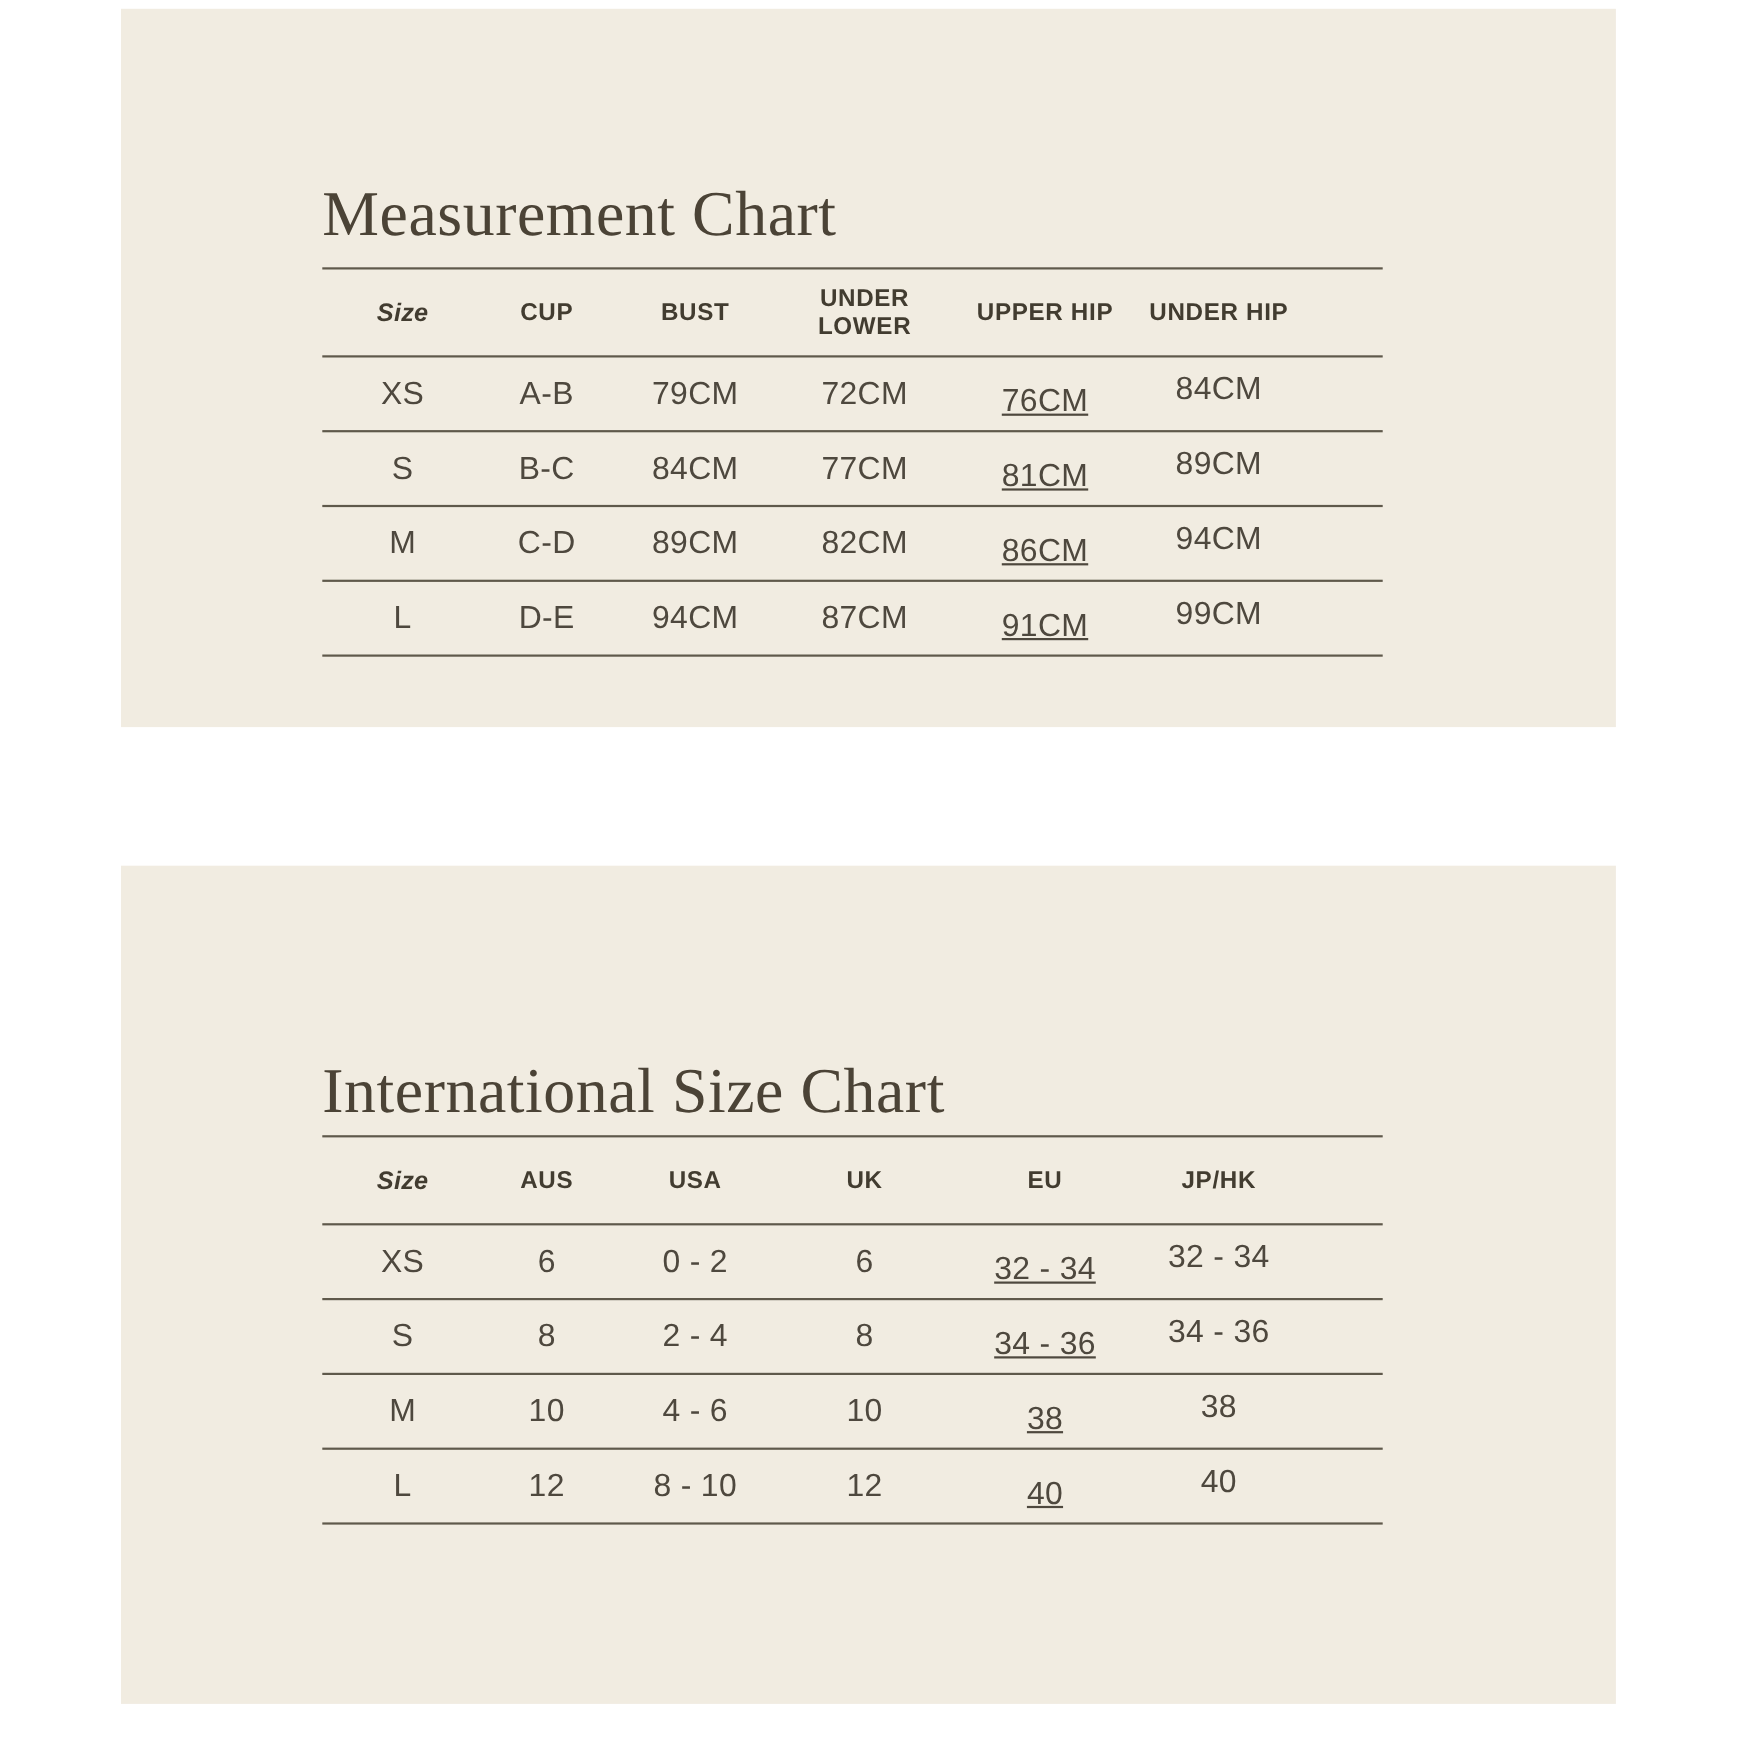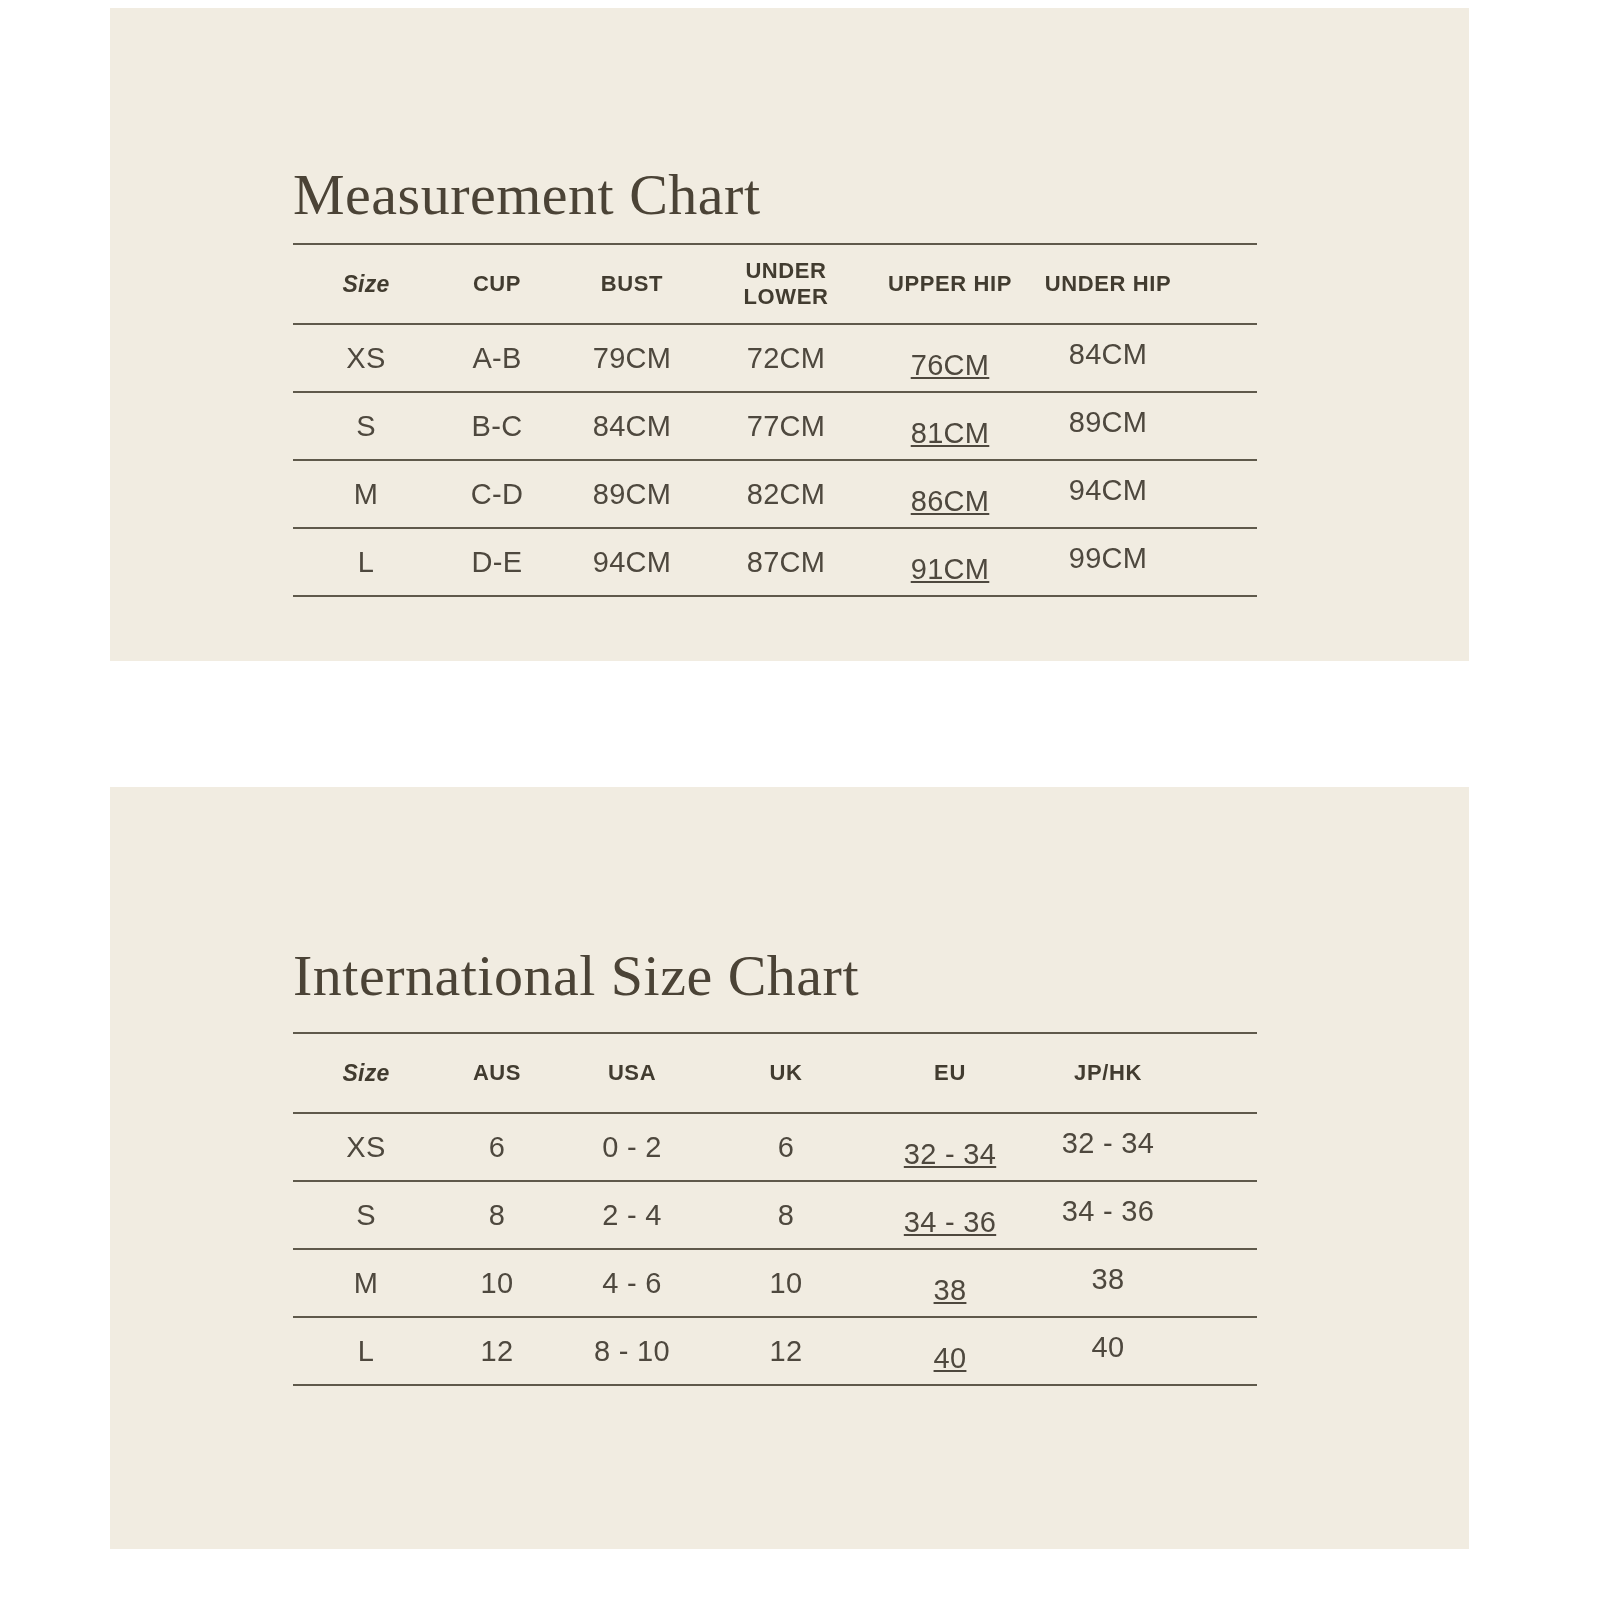--- a/index.html
+++ b/index.html
@@ -29,21 +29,21 @@
     left: 183px;
     margin: 0;
     font-family: "Liberation Serif", serif;
     font-weight: 400;
     font-size: 58px;
     line-height: 1;
     letter-spacing: 0.5px;
     color: #4b4336;
   }
   .panel-1 .chart-title { top: 158px; }
-  .panel-2 .chart-title { top: 160px; }
+  .panel-2 .chart-title { top: 176px; }
 
   .size-table {
     position: absolute;
     left: 183px;
     width: 964px;
   }
   .panel-1 .size-table { top: 235px; }
   .panel-2 .size-table { top: 245px; }
 
   .hline {

